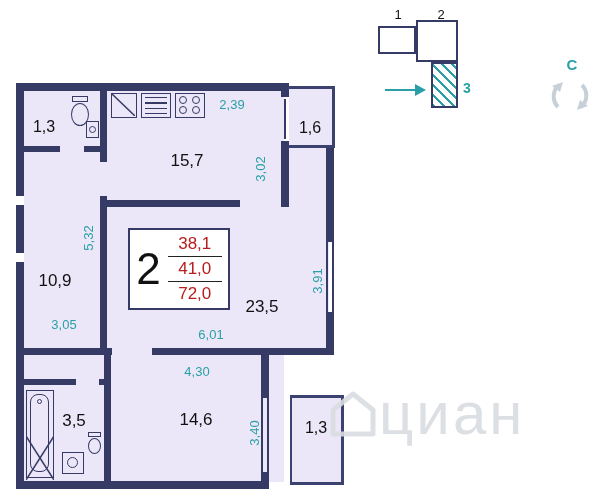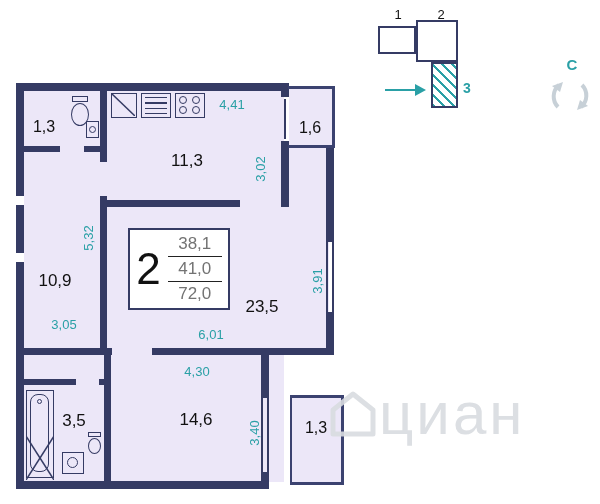--- a/index.html
+++ b/index.html
@@ -14,21 +14,21 @@
   .lbl.s{font-size:16px;}
   .dim{position:absolute;transform:translate(-50%,-50%);font-size:13px;color:#2aa0a6;white-space:nowrap;}
   .dim.v{transform:translate(-50%,-50%) rotate(-90deg);}
   .ic{position:absolute;border:1.5px solid #353b64;box-sizing:border-box;background:transparent;}
   .round{border-radius:50%;}
   .infobox{position:absolute;left:128px;top:228px;width:102px;height:82px;background:#fff;
            border:2px solid #353b64;box-sizing:border-box;display:flex;align-items:center;
            justify-content:center;gap:7px;}
   .bignum{font-size:44px;color:#111;line-height:1;}
   .fractions{width:54px;display:flex;flex-direction:column;align-items:center;}
-  .fractions span{display:block;width:100%;text-align:center;font-size:17px;color:#737373;
+  .fractions span{display:block;width:100%;text-align:center;font-size:17px;color:#b91c1c;
                   line-height:24px;}
   .fractions span + span{border-top:1.5px solid #222;}
   .locrect{position:absolute;background:#fff;border:2px solid #353b64;box-sizing:border-box;}
   .hatch{position:absolute;border:2px solid #353b64;box-sizing:border-box;
          background:repeating-linear-gradient(45deg,#2aa0a6 0 2px,#ffffff 2px 7px);}
   .loclbl{position:absolute;transform:translate(-50%,-50%);font-size:13px;color:#111;}
   .teal{color:#2aa0a6;font-weight:bold;}
   .watermark{position:absolute;left:327px;top:384px;display:flex;align-items:center;gap:0;
              opacity:0.9;pointer-events:none;}
   .watermark .wmtext{font-size:60px;color:#d9dce0;letter-spacing:3px;line-height:60px;}
@@ -117,29 +117,29 @@
     <line x1="0" y1="0" x2="28" y2="44" stroke="#353b64" stroke-width="1.5"></line>
     <line x1="28" y1="0" x2="0" y2="44" stroke="#353b64" stroke-width="1.5"></line>
   </svg>
   <div class="ic" style="left:62px;top:452px;width:22px;height:22px;">
     <div class="ic round" style="position:absolute;left:4px;top:4px;width:11px;height:11px;border-width:1px;"></div>
   </div>
   <div class="ic" style="left:88px;top:432px;width:13px;height:5px;"></div>
   <div class="ic round" style="left:88px;top:438px;width:13px;height:16px;"></div>
 
   <div class="lbl s" style="left:44px;top:127px;">1,3</div>
-  <div class="lbl" style="left:187px;top:161px;">11,3</div>
+  <div class="lbl" style="left:187px;top:161px;">15,7</div>
   <div class="lbl s" style="left:310px;top:128px;">1,6</div>
   <div class="lbl" style="left:55px;top:281px;">10,9</div>
   <div class="lbl" style="left:262px;top:283px;margin-top:24px;">23,5</div>
   <div class="lbl" style="left:74px;top:421px;">3,5</div>
   <div class="lbl" style="left:196px;top:420px;">14,6</div>
   <div class="lbl s" style="left:316px;top:428px;">1,3</div>
 
-  <div class="dim" style="left:232px;top:104px;">4,41</div>
+  <div class="dim" style="left:232px;top:104px;">2,39</div>
   <div class="dim v" style="left:260px;top:169px;">3,02</div>
   <div class="dim v" style="left:88px;top:238px;">5,32</div>
   <div class="dim v" style="left:317px;top:281px;">3,91</div>
   <div class="dim" style="left:64px;top:324px;">3,05</div>
   <div class="dim" style="left:211px;top:334px;">6,01</div>
   <div class="dim" style="left:197px;top:371px;">4,30</div>
   <div class="dim v" style="left:254px;top:433px;">3,40</div>
 
   <div class="infobox">
     <div class="bignum">2</div>

